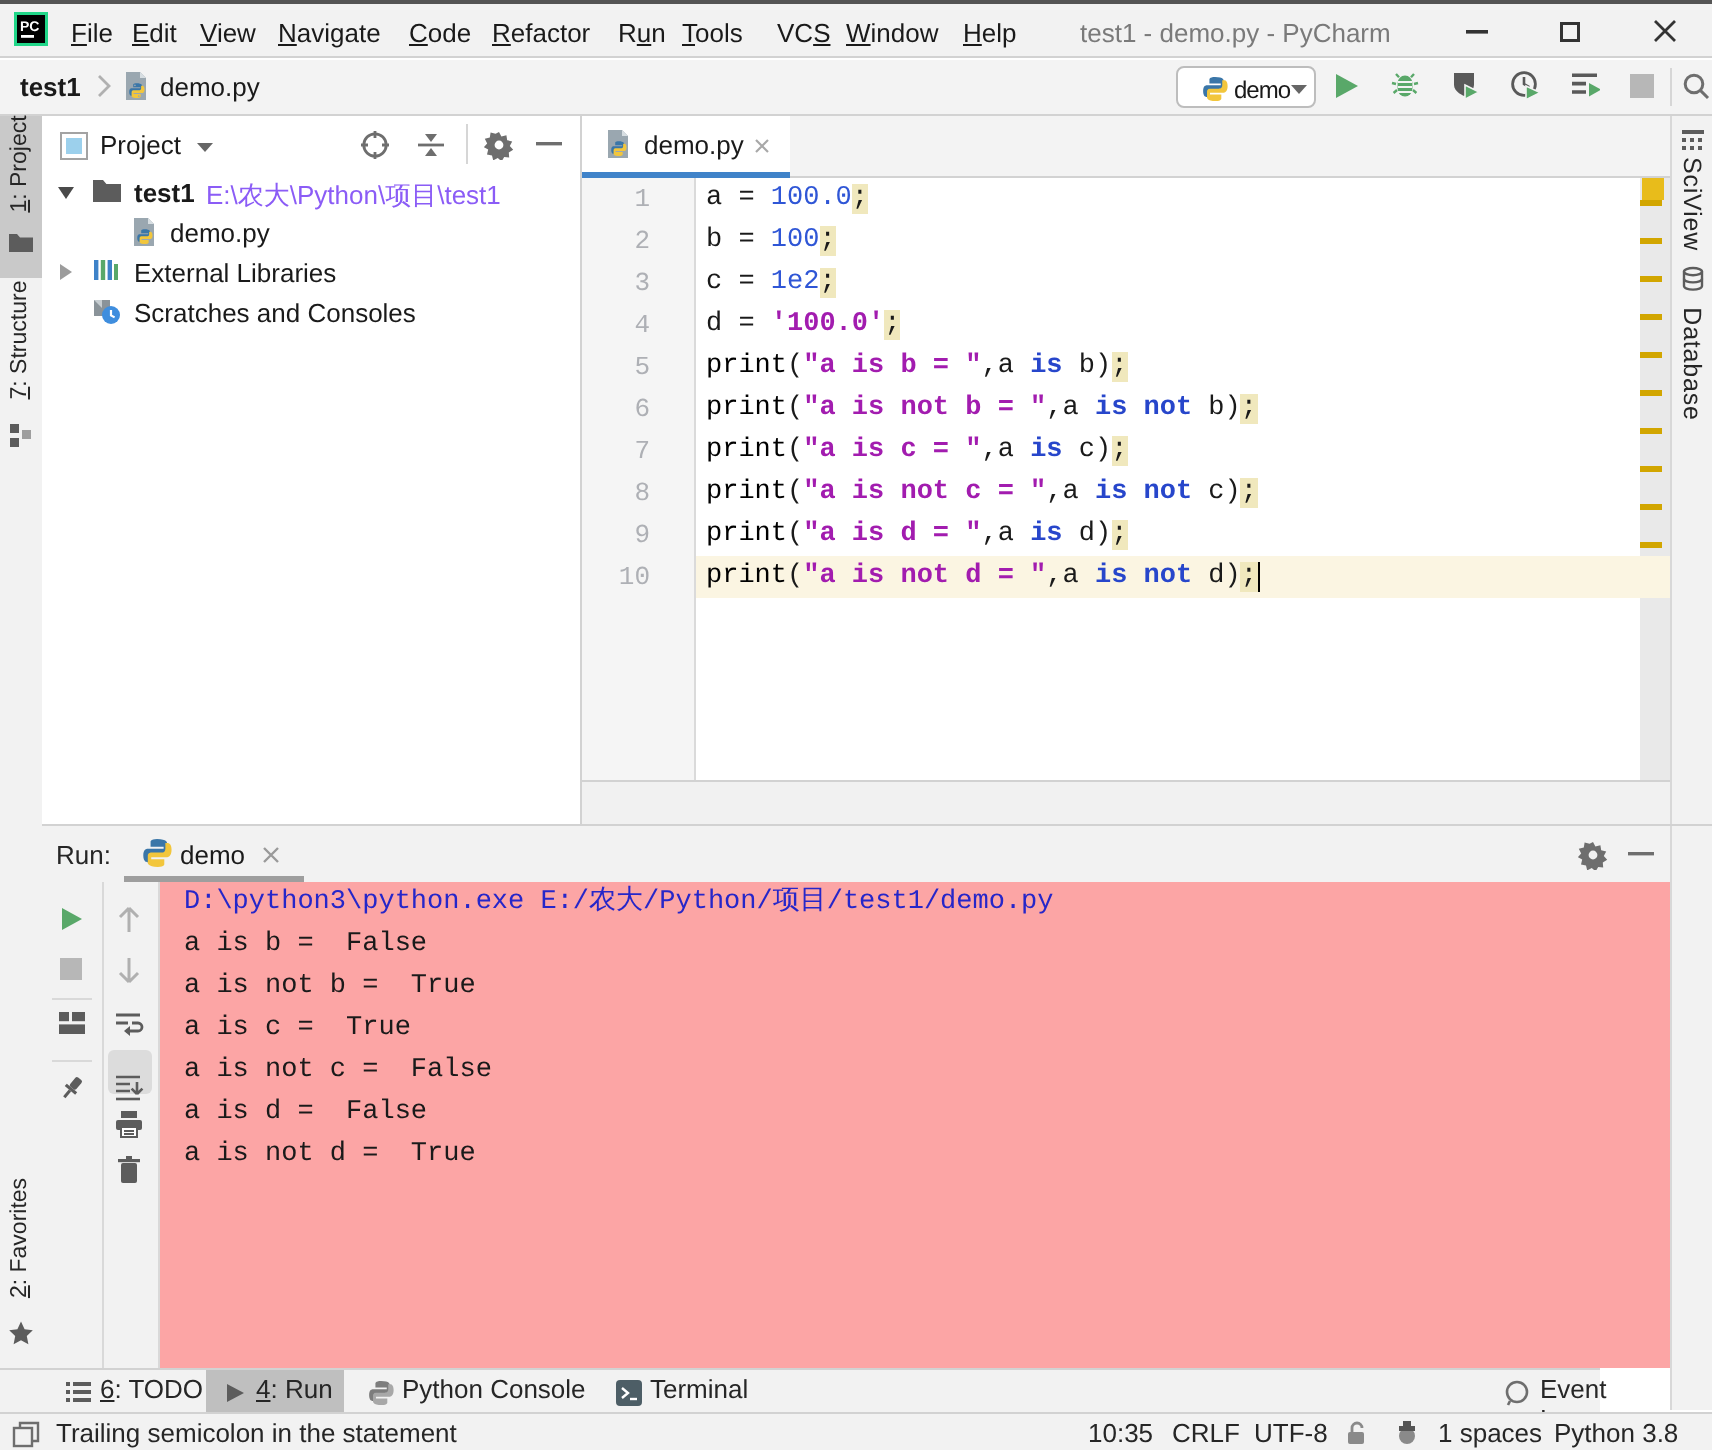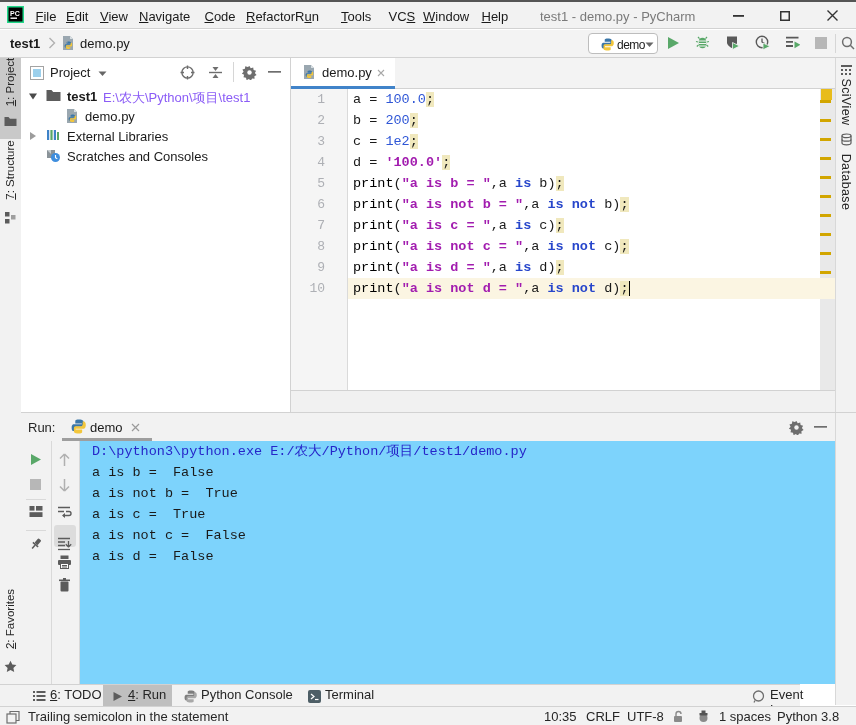--- a/index.html
+++ b/index.html
@@ -28,21 +28,21 @@
 #codearea{left:348px;top:89px;width:470px;height:301px;background:#fff}
 #markers{left:820px;top:89px;width:15px;height:301px}
 #mstrip{left:820px;top:89px;width:15px;height:301px;background:rgba(228,228,228,0.82)}
 #grayband{left:291px;top:390px;width:544px;height:22px;background:#f1f1f1;border-top:1px solid #d2d2d2}
 .cl{position:absolute;left:5px;white-space:pre;font-family:"Liberation Mono",monospace;font-size:13.5px;line-height:21px}
 .ln{position:absolute;right:22px;color:#aeb0b5;font-family:"Liberation Mono",monospace;font-size:13px;line-height:21px}
 .num{color:#2f56d6}.kw{color:#2746cb;font-weight:bold}.str{color:#a21caf;font-weight:bold}.pf{color:#000000}
 .sc{background:#f0e8bd}
 
 #runpanel{left:21px;top:412px;width:835px;height:272px;background:#f2f2f2;border-top:1px solid #d2d2d2}
-#console{position:absolute;left:59px;top:28px;width:755px;height:243px;background:#7dd3fc}
+#console{position:absolute;left:59px;top:28px;width:755px;height:243px;background:#fca5a5}
 .con{position:absolute;left:12px;white-space:pre;font-family:"Liberation Mono",monospace;font-size:13.5px;line-height:21px}
 .blue{color:#2626c9}
 
 #twbar{left:0;top:684px;width:800px;height:22px;background:#f2f2f2;border-top:1px solid #d2d2d2}
 #statusbar{left:0;top:706px;width:856px;height:19px;background:#f2f2f2;border-top:1px solid #d2d2d2}
 .sbitem{position:absolute;top:2px;font-size:13px;color:#262626}
 </style></head>
 <body>
 <div id="topline" class="abs"></div>
 
@@ -52,21 +52,21 @@
       <rect x="1.5" y="1.5" width="14" height="14" fill="#000"></rect>
       <text x="3" y="9.5" font-size="7" font-weight="bold" fill="#fff" font-family="Liberation Sans">PC</text>
       <rect x="3.5" y="11.5" width="6.5" height="1.4" fill="#fff"></rect>
     </svg>
   <span class="menu" style="left:35.5px"><u>F</u>ile</span>
   <span class="menu" style="left:66px"><u>E</u>dit</span>
   <span class="menu" style="left:100px"><u>V</u>iew</span>
   <span class="menu" style="left:139px"><u>N</u>avigate</span>
   <span class="menu" style="left:204.5px"><u>C</u>ode</span>
   <span class="menu" style="left:246px"><u>R</u>efactor</span>
-  <span class="menu" style="left:295px">R<u>u</u>n</span>
+  <span class="menu" style="left:309px">R<u>u</u>n</span>
   <span class="menu" style="left:341px"><u>T</u>ools</span>
   <span class="menu" style="left:388.5px">VC<u>S</u></span>
   <span class="menu" style="left:423px"><u>W</u>indow</span>
   <span class="menu" style="left:481.5px"><u>H</u>elp</span>
   <span id="wintitle">test1 - demo.py - PyCharm</span>
   <svg class="abs" style="left:733px;top:13px" width="11" height="2">
       <rect width="11" height="1.8" fill="#333"></rect>
     </svg>
   <svg class="abs" style="left:780px;top:8.5px" width="10" height="10">
       <rect x="0.75" y="0.75" width="8.5" height="8.5" fill="none" stroke="#333" stroke-width="1.5"></rect>
@@ -277,21 +277,21 @@
     <div class="ln" style="top:105px">6</div>
     <div class="ln" style="top:126px">7</div>
     <div class="ln" style="top:147px">8</div>
     <div class="ln" style="top:168px">9</div>
     <div class="ln" style="top:189px">10</div>
 </div>
 
 <div id="codearea" class="abs">
   <div class="abs" style="left:0;top:189px;width:487px;height:21px;background:#fbf5e2"></div>
   <div class="cl" style="top:0">a = <span class="num">100.0</span><span class="sc">;</span></div>
-  <div class="cl" style="top:21px">b = <span class="num">200</span><span class="sc">;</span></div>
+  <div class="cl" style="top:21px">b = <span class="num">100</span><span class="sc">;</span></div>
   <div class="cl" style="top:42px">c = <span class="num">1e2</span><span class="sc">;</span></div>
   <div class="cl" style="top:63px">d = <span class="str">'100.0'</span><span class="sc">;</span></div>
   <div class="cl" style="top:84px"><span class="pf">print</span>(<span class="str">"a is b = "</span>,a <span class="kw">is</span> b)<span class="sc">;</span></div>
   <div class="cl" style="top:105px"><span class="pf">print</span>(<span class="str">"a is not b = "</span>,a <span class="kw">is not</span> b)<span class="sc">;</span></div>
   <div class="cl" style="top:126px"><span class="pf">print</span>(<span class="str">"a is c = "</span>,a <span class="kw">is</span> c)<span class="sc">;</span></div>
   <div class="cl" style="top:147px"><span class="pf">print</span>(<span class="str">"a is not c = "</span>,a <span class="kw">is not</span> c)<span class="sc">;</span></div>
   <div class="cl" style="top:168px"><span class="pf">print</span>(<span class="str">"a is d = "</span>,a <span class="kw">is</span> d)<span class="sc">;</span></div>
   <div class="cl" style="top:189px"><span class="pf">print</span>(<span class="str">"a is not d = "</span>,a <span class="kw">is not</span> d)<span class="sc">;</span><span style="border-left:1.5px solid #000">​</span></div>
 </div>
 
@@ -384,20 +384,21 @@
     </svg>
 
   <div class="abs" style="left:814px;top:0;width:1px;height:271px;background:#d8d8d8"></div>
   <div id="console">
     <div class="con blue" style="top:0">D:\python3\python.exe E:/农大/Python/项目/test1/demo.py</div>
     <div class="con" style="top:21px">a is b =  False</div>
     <div class="con" style="top:42px">a is not b =  True</div>
     <div class="con" style="top:63px">a is c =  True</div>
     <div class="con" style="top:84px">a is not c =  False</div>
     <div class="con" style="top:105px">a is d =  False</div>
+    <div class="con" style="top:126px">a is not d =  True</div>
   </div>
 </div>
 
 <div id="twbar" class="abs">
   <svg class="abs" style="left:33px;top:5px" width="13" height="12" viewBox="0 0 13 12">
       <g fill="#5c5c5c">
         <rect x="0" y="1" width="2" height="2"></rect>
         <rect x="3.5" y="1" width="9" height="2"></rect>
         <rect x="0" y="5" width="2" height="2"></rect>
         <rect x="3.5" y="5" width="9" height="2"></rect>

